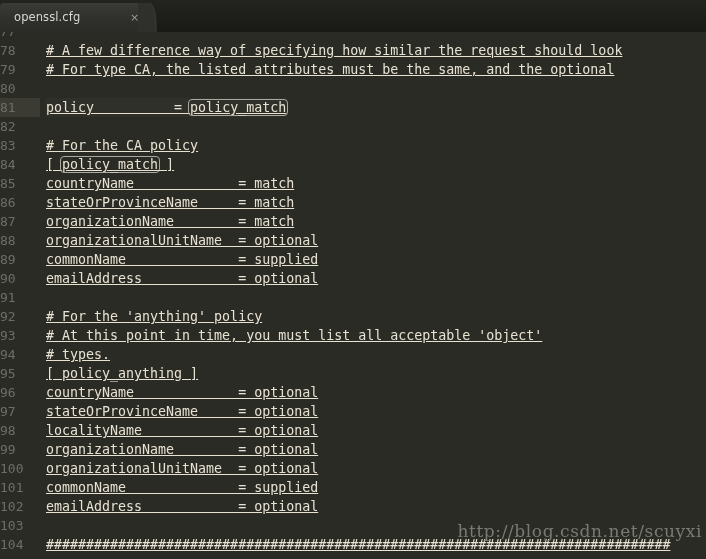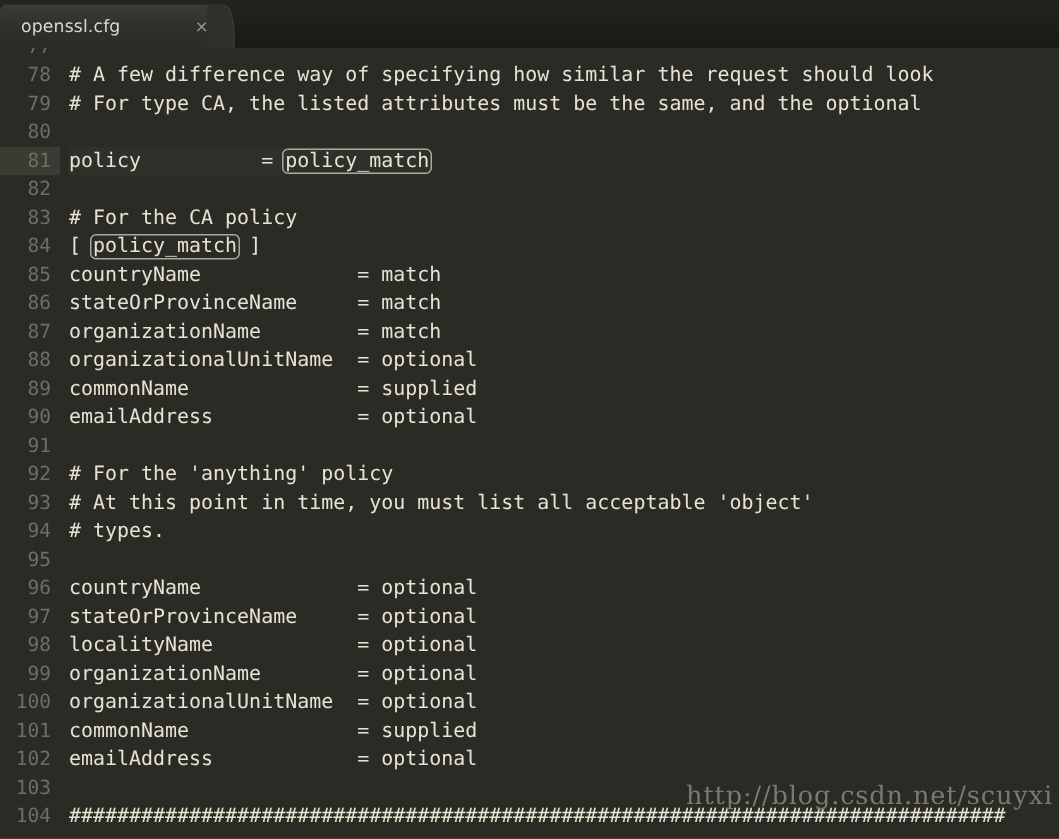--- a/index.html
+++ b/index.html
@@ -106,35 +106,36 @@
   }
   .line.active .code {
     background: #30302a;
   }
   .gutter {
     position: absolute;
     left: 0;
     top: 0;
     width: 40px;
     height: 19px;
-    text-align: right;
+    text-align: left;
     padding-right: 6px;
     box-sizing: border-box;
     font-size: 13px;
     color: #6e6e66;
     background: #2b2b26;
   }
   .code {
     position: absolute;
     left: 46px;
     top: 0;
     height: 19px;
     font-size: 13.3px;
     color: #e8e2d2;
     letter-spacing: 0px;
+    text-decoration: underline;
   }
   .code .hl {
     border: 1px solid #a9a9a0;
     border-radius: 4px;
     padding: 0 1px;
     margin: 0 -2px;
     text-align: right;
   }
 
   
@@ -182,21 +183,21 @@
         <div class="line"><div class="gutter">85</div><div class="code">countryName             = match</div></div>
         <div class="line"><div class="gutter">86</div><div class="code">stateOrProvinceName     = match</div></div>
         <div class="line"><div class="gutter">87</div><div class="code">organizationName        = match</div></div>
         <div class="line"><div class="gutter">88</div><div class="code">organizationalUnitName  = optional</div></div>
         <div class="line"><div class="gutter">89</div><div class="code">commonName              = supplied</div></div>
         <div class="line"><div class="gutter">90</div><div class="code">emailAddress            = optional</div></div>
         <div class="line"><div class="gutter">91</div><div class="code"></div></div>
         <div class="line"><div class="gutter">92</div><div class="code"># For the 'anything' policy</div></div>
         <div class="line"><div class="gutter">93</div><div class="code"># At this point in time, you must list all acceptable 'object'</div></div>
         <div class="line"><div class="gutter">94</div><div class="code"># types.</div></div>
-        <div class="line"><div class="gutter">95</div></div>
+        <div class="line"><div class="gutter">95</div><div class="code">[ policy_anything ]</div></div>
         <div class="line"><div class="gutter">96</div><div class="code">countryName             = optional</div></div>
         <div class="line"><div class="gutter">97</div><div class="code">stateOrProvinceName     = optional</div></div>
         <div class="line"><div class="gutter">98</div><div class="code">localityName            = optional</div></div>
         <div class="line"><div class="gutter">99</div><div class="code">organizationName        = optional</div></div>
         <div class="line"><div class="gutter">100</div><div class="code">organizationalUnitName  = optional</div></div>
         <div class="line"><div class="gutter">101</div><div class="code">commonName              = supplied</div></div>
         <div class="line"><div class="gutter">102</div><div class="code">emailAddress            = optional</div></div>
         <div class="line"><div class="gutter">103</div><div class="code"></div></div>
         <div class="line"><div class="gutter">104</div><div class="code">##############################################################################</div></div>
       </div>

